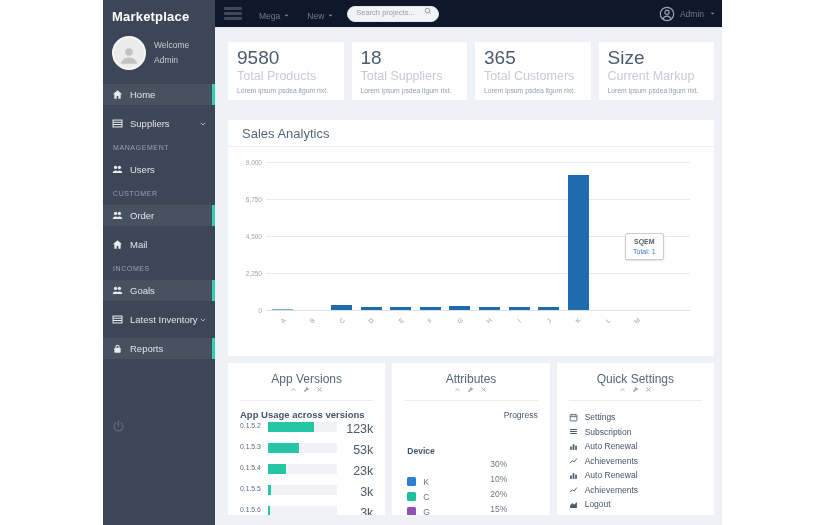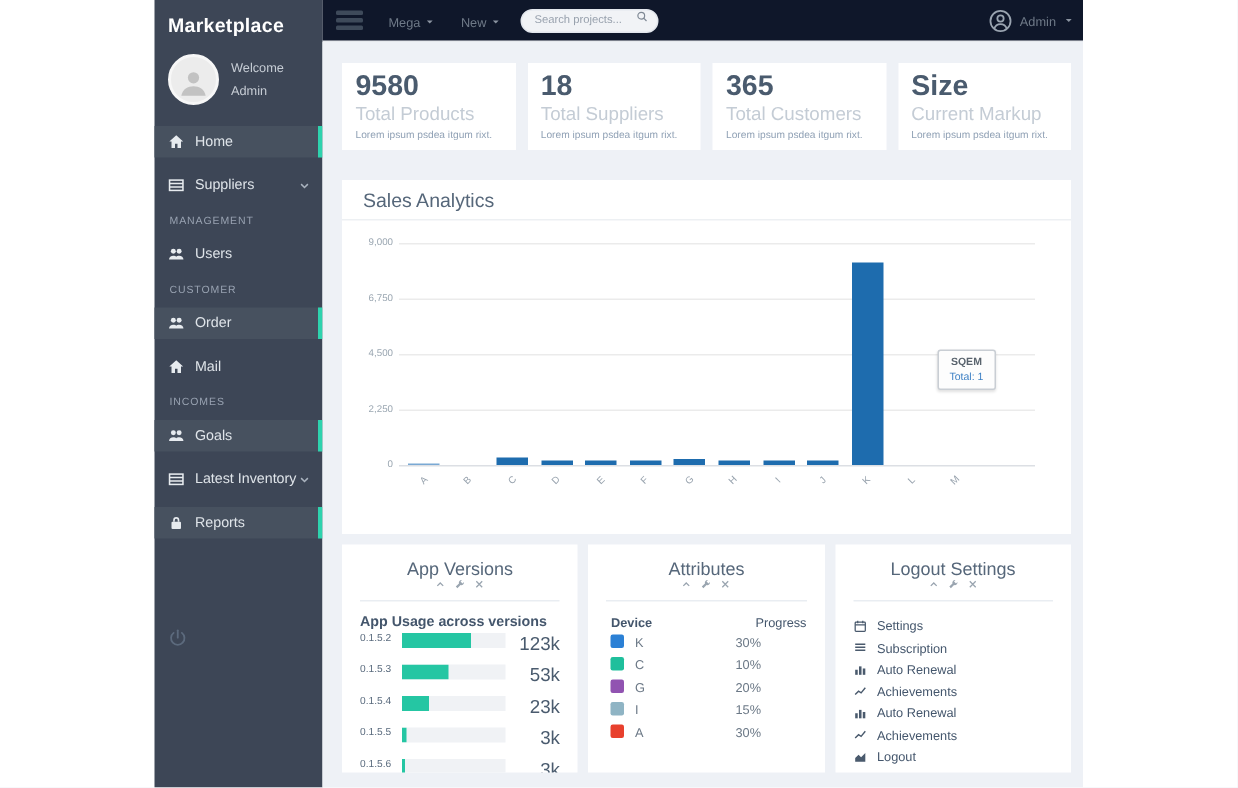--- a/index.html
+++ b/index.html
@@ -38,21 +38,21 @@
   .sicon svg{width:100%;height:100%;}
   .top-user{margin-left:auto;display:flex;align-items:center;gap:5px;padding-right:6px;cursor:pointer;}
   .top-avatar{width:16px;height:16px;color:#9aa4b0;display:inline-flex;}
   .top-avatar svg{width:100%;height:100%;}
   .top-user .name{font-size:8.5px;color:#6f7a88;}
 
   
   .content{position:absolute;left:215px;top:28px;width:507px;height:497px;background:#eef1f6;box-sizing:border-box;padding:14px 8px 0 13px;}
   .cards{display:grid;grid-template-columns:repeat(4,1fr);gap:8px;height:58px;}
   .stat-card{background:#fff;padding:5px 9px;box-sizing:border-box;overflow:hidden;}
-  .stat-value{font-size:19px;font-weight:bold;color:#4a5b6e;line-height:22px;}
+  .stat-value{font-size:19px;font-weight:normal;color:#4a5b6e;line-height:22px;}
   .stat-label{font-size:12.5px;color:#c4ccd5;line-height:15px;}
   .stat-caption{font-size:6.8px;color:#90a1b5;line-height:9px;margin-top:2px;}
 
   
   .sales-panel{margin-top:20px;background:#fff;height:236px;position:relative;box-sizing:border-box;}
   .sales-head{height:27px;display:flex;align-items:center;padding:0 14px;border-bottom:1px solid #edf0f3;box-sizing:border-box;}
   .sales-title{font-size:13px;color:#56677a;}
   .chart{position:relative;height:208px;}
   .gridline{position:absolute;left:38px;right:24px;height:1px;background:#ebebeb;}
   .gridline.zero{background:#dcdfe4;}
@@ -77,21 +77,21 @@
 
   .av-subtitle{font-size:9.5px;font-weight:bold;color:#44566c;margin:8px 0 2px 0;}
   .av-row{display:flex;height:21px;}
   .av-version{width:28px;font-size:6.8px;color:#5a6b7e;flex:0 0 auto;}
   .av-track{flex:1;height:10px;background:#f0f2f5;position:relative;overflow:hidden;}
   .av-fill{position:absolute;left:0;top:0;bottom:0;}
   .av-value{width:36px;text-align:right;font-size:12.5px;color:#4a5b6e;flex:0 0 auto;}
 
   .attr-header{display:flex;margin-top:9px;font-size:8.5px;font-weight:bold;color:#44566c;}
   .attr-row{display:flex;align-items:center;height:15px;}
-  .attr-col1{width:86px;display:flex;align-items:center;gap:7px;padding-left:3px;box-sizing:border-box;}
+  .attr-col1{width:86px;display:flex;align-items:center;gap:7px;padding-left:3px;box-sizing:border-box;margin-top:36px;}
   .attr-col2{flex:1;font-size:8.5px;color:#6b7886;}
   .attr-square{width:9px;height:9px;border-radius:1.5px;flex:0 0 auto;}
   .attr-device{font-size:8.5px;color:#6b7886;}
 
   .qs-list{margin-top:9px;}
   .qs-item{display:flex;align-items:center;gap:7px;height:14.5px;cursor:pointer;}
   .qs-icon{width:9px;height:9px;color:#4a5a6d;display:inline-flex;flex:0 0 auto;}
   .qs-icon svg{width:100%;height:100%;}
   .qs-label{font-size:8.5px;color:#44566c;}
 </style>
@@ -479,21 +479,21 @@
               <span class="attr-square" style="background: rgb(232, 64, 45);"></span>
               <span class="attr-device">A</span>
             </span>
             <span class="attr-col2">30%</span>
           </div>
         </div>
     </div>
 
     <div class="panel">
       <div class="panel-head">
-        <span class="panel-title">Logout Settings</span>
+        <span class="panel-title">Quick Settings</span>
         <span class="panel-controls">
             <span class="pc-icon">
               <svg viewBox="0 0 16 16" fill="none" stroke="currentColor" stroke-width="2">
                 <path d="M3.5 10.5 8 6l4.5 4.5"></path>
               </svg>
             </span>
             <span class="pc-icon">
               <svg viewBox="0 0 16 16" fill="currentColor">
                 <path d="M14.4 4.6a4 4 0 0 1-5.2 4.6L4.4 14 2 11.6l4.8-4.8a4 4 0 0 1 4.6-5.2L9.2 3.8l3 3z"></path>
               </svg>

